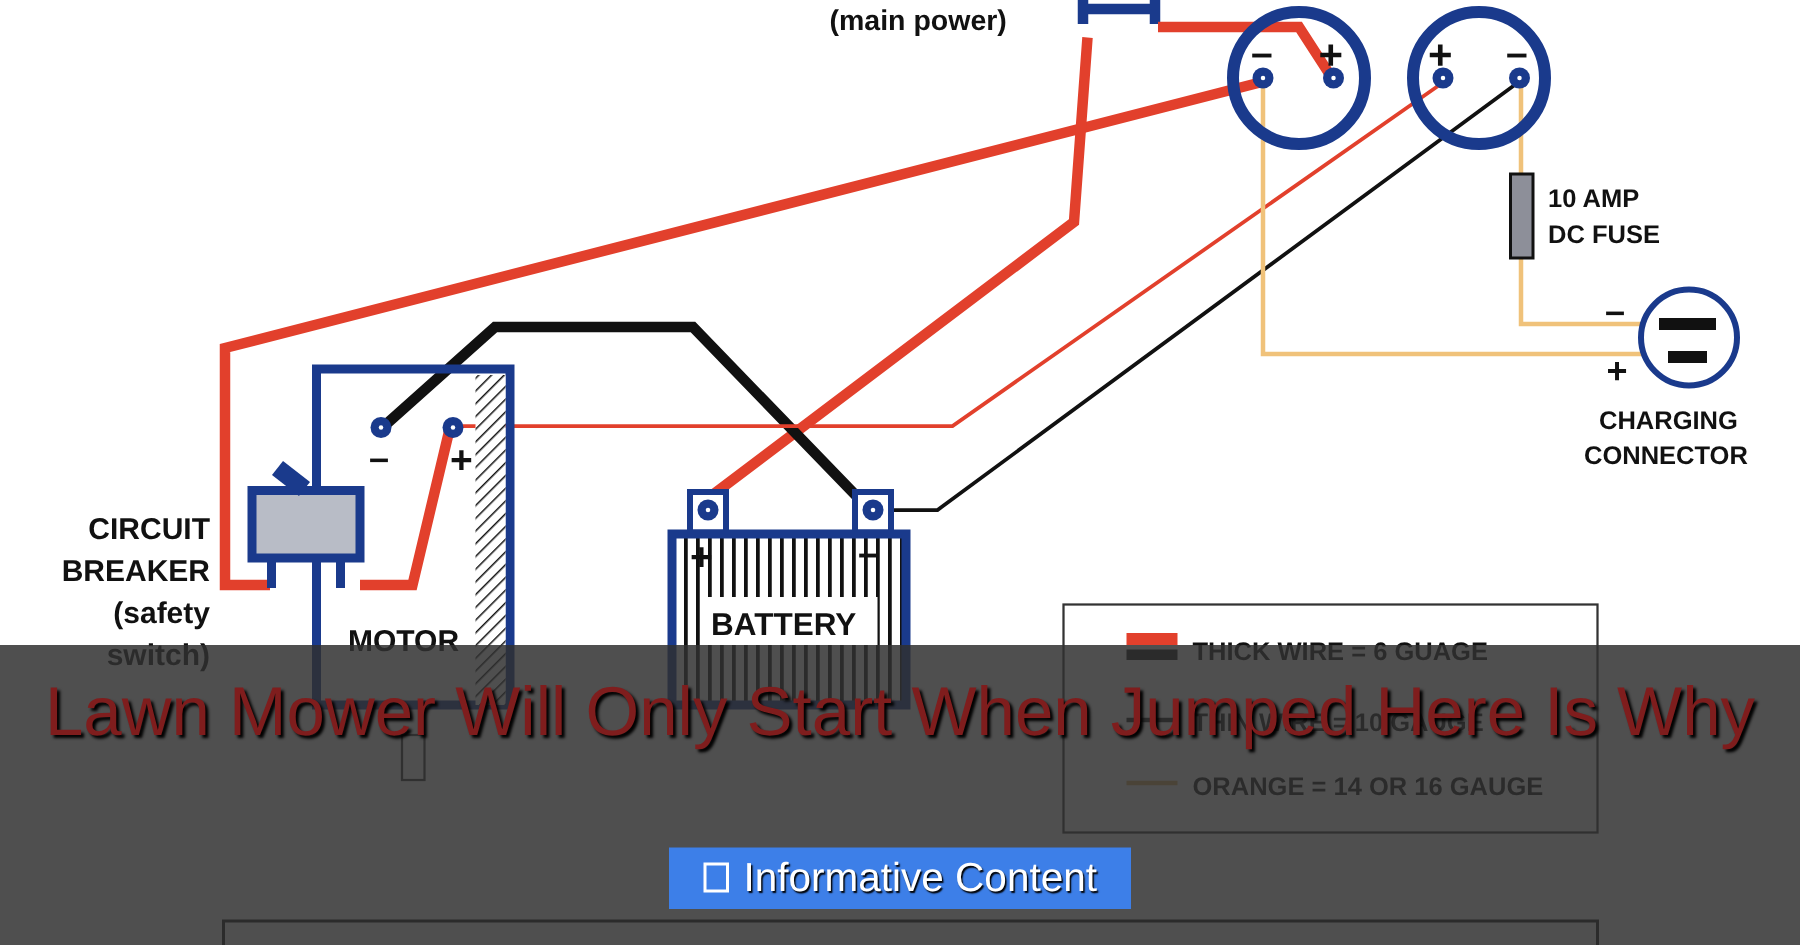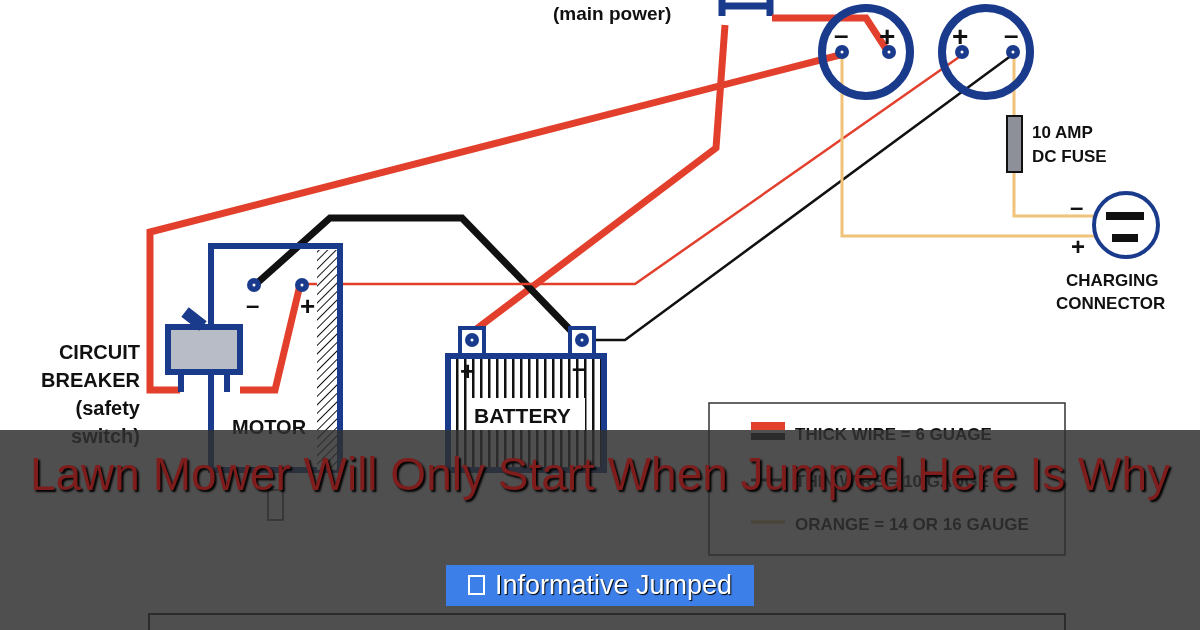--- a/index.html
+++ b/index.html
@@ -136,14 +136,14 @@
     <line x1="751" y1="522" x2="785" y2="522" stroke="#d9b060" stroke-width="3"></line>
     <text class="lbl" x="795" y="530" font-size="17">ORANGE = 14 OR 16 GAUGE</text>
   </g>
 
   <rect x="149" y="614" width="916" height="30" fill="none" stroke="#111" stroke-width="2"></rect>
 </svg>
 
 <div class="overlay"></div>
 <div class="title">Lawn Mower Will Only Start When Jumped Here Is Why</div>
 <div class="badge">
-  <span class="ico"></span><span>Informative Jumped</span>
+  <span class="ico"></span><span>Informative Content</span>
 </div>
 
 </body></html>

